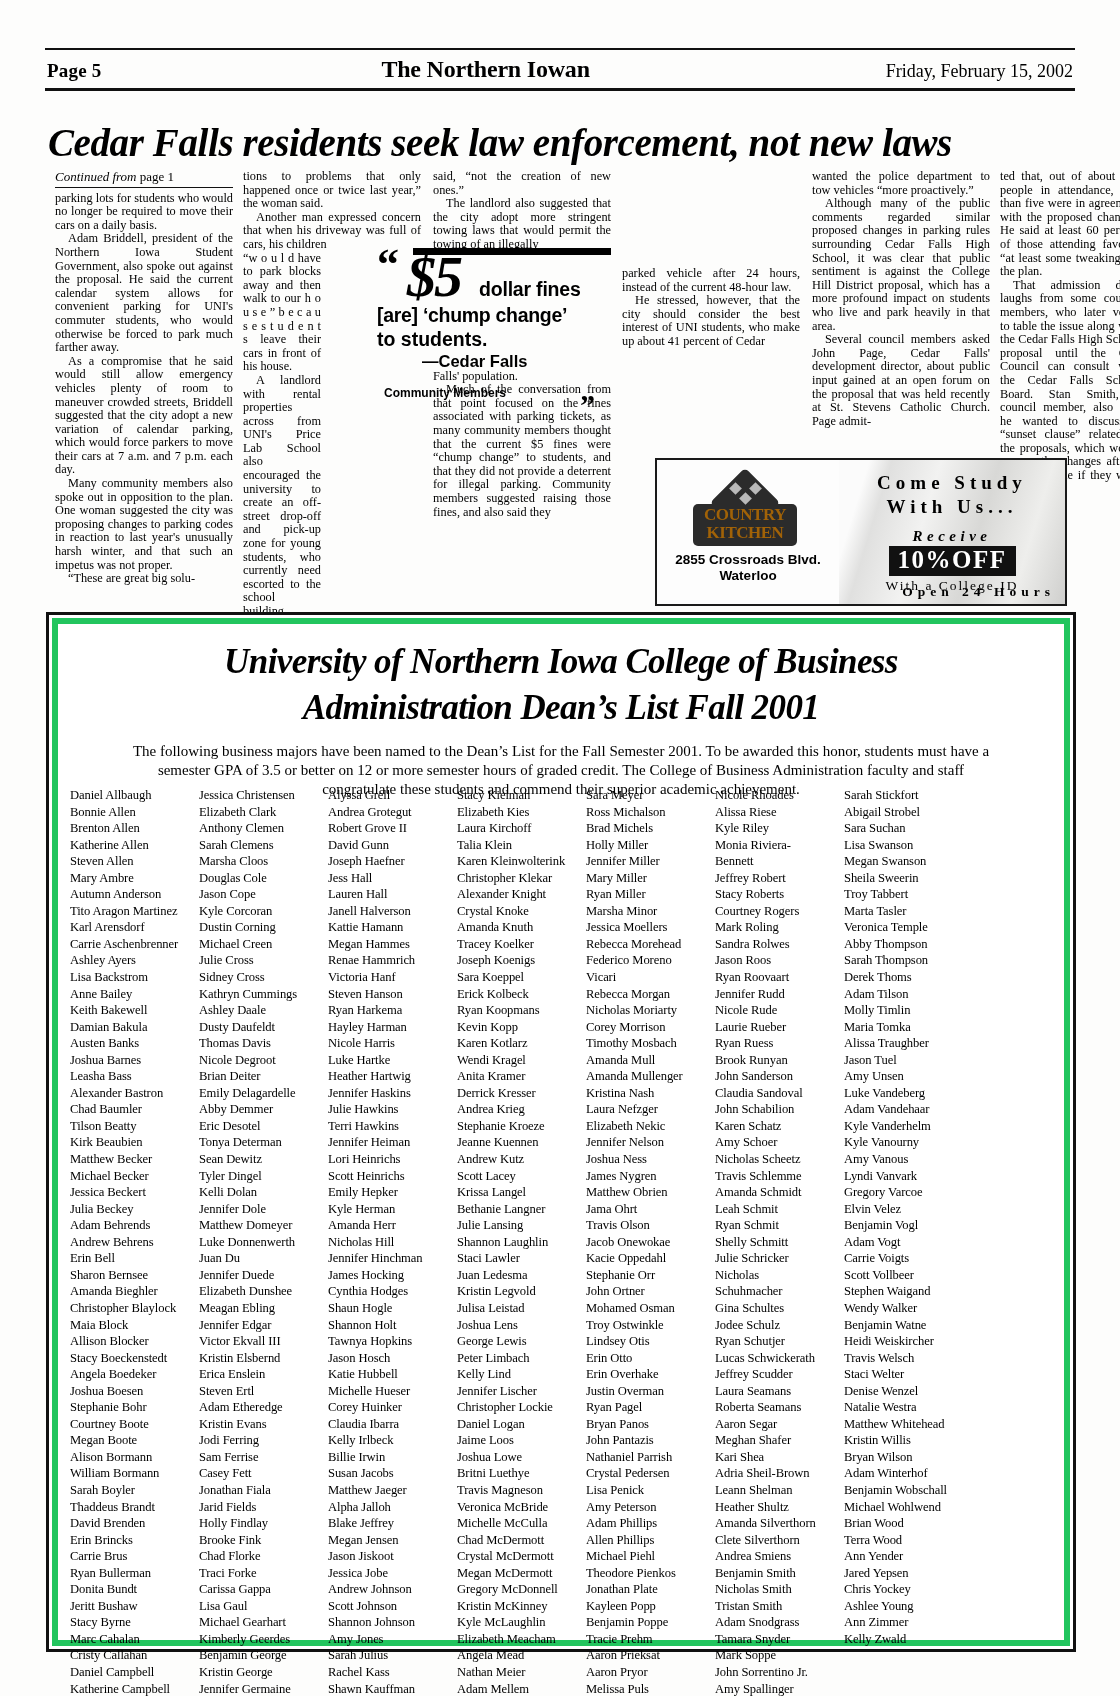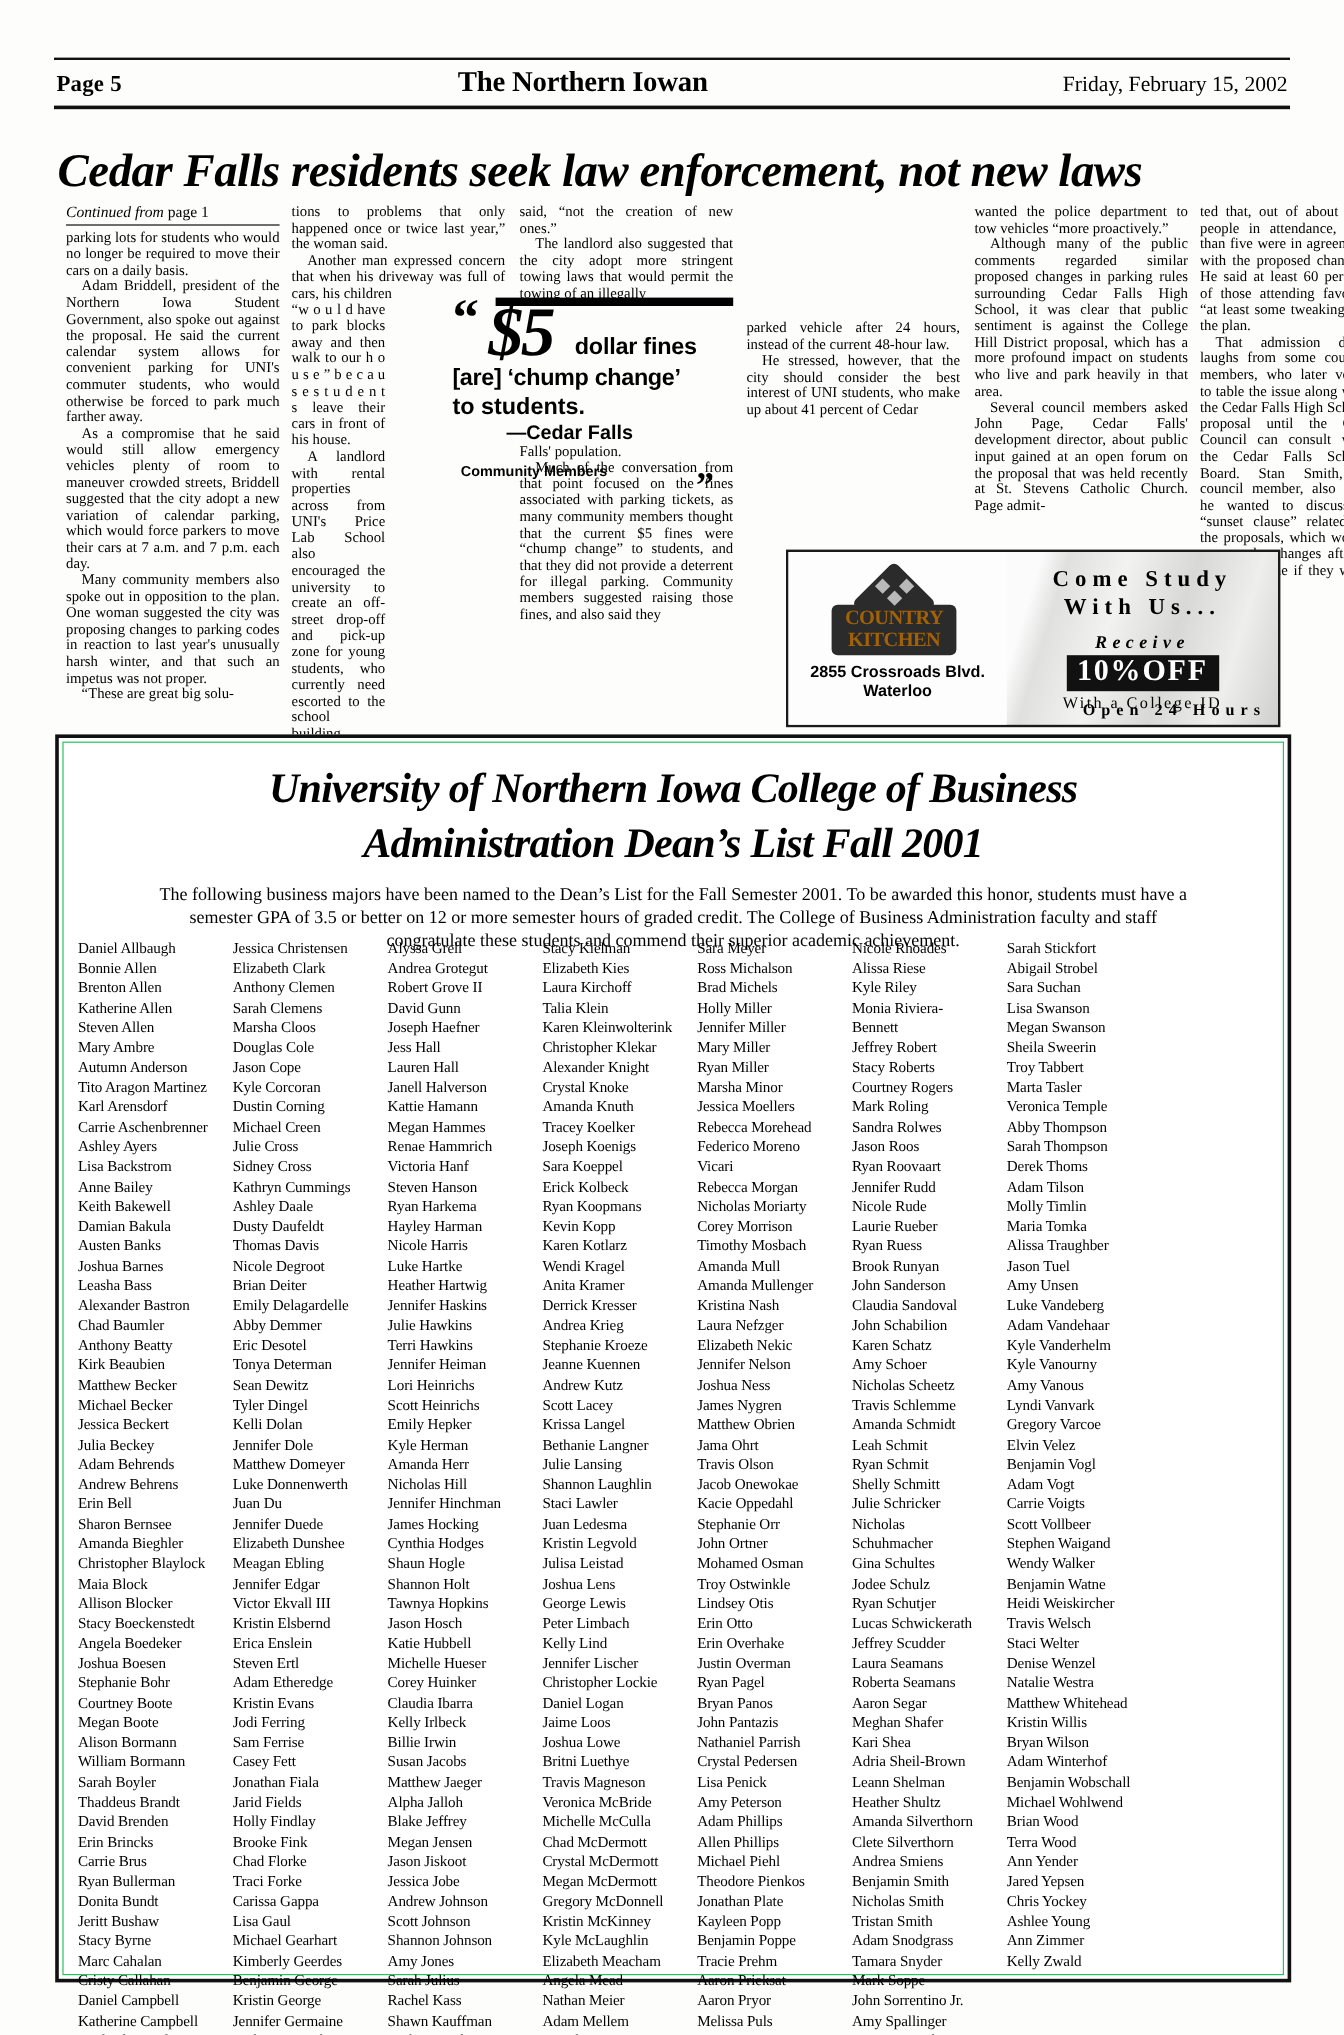--- a/index.html
+++ b/index.html
@@ -350,21 +350,21 @@
     top: 612px;
     width: 1030px;
     height: 1040px;
     border: 3px solid #111;
     box-sizing: border-box;
     background: #fff;
   }
   .deans-inner {
     position: absolute;
     left: 3px; top: 3px; right: 3px; bottom: 3px;
-    border: 1px solid #22c55e;
+    border: 6px solid #22c55e;
     box-sizing: border-box;
     padding: 0;
   }
   .deans-title1, .deans-title2 {
     text-align: center;
     font-family: "Liberation Serif", serif;
     font-style: italic;
     font-weight: bold;
     letter-spacing: -0.6px;
     white-space: nowrap;
@@ -530,21 +530,21 @@
             <span class="nm">Ashley Ayers</span>
             <span class="nm">Lisa Backstrom</span>
             <span class="nm">Anne Bailey</span>
             <span class="nm">Keith Bakewell</span>
             <span class="nm">Damian Bakula</span>
             <span class="nm">Austen Banks</span>
             <span class="nm">Joshua Barnes</span>
             <span class="nm">Leasha Bass</span>
             <span class="nm">Alexander Bastron</span>
             <span class="nm">Chad Baumler</span>
-            <span class="nm">Anthony Beatty</span>
+            <span class="nm">Tilson Beatty</span>
             <span class="nm">Kirk Beaubien</span>
             <span class="nm">Matthew Becker</span>
             <span class="nm">Michael Becker</span>
             <span class="nm">Jessica Beckert</span>
             <span class="nm">Julia Beckey</span>
             <span class="nm">Adam Behrends</span>
             <span class="nm">Andrew Behrens</span>
             <span class="nm">Erin Bell</span>
             <span class="nm">Sharon Bernsee</span>
             <span class="nm">Amanda Bieghler</span>

